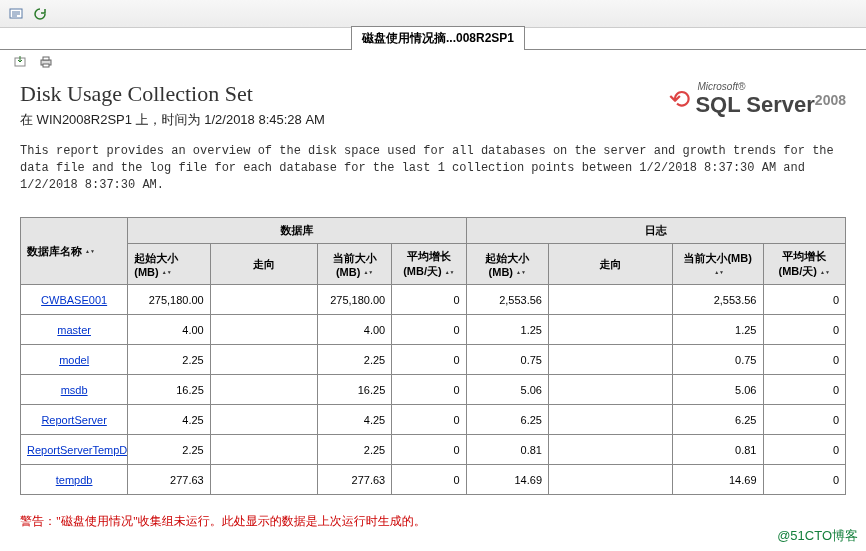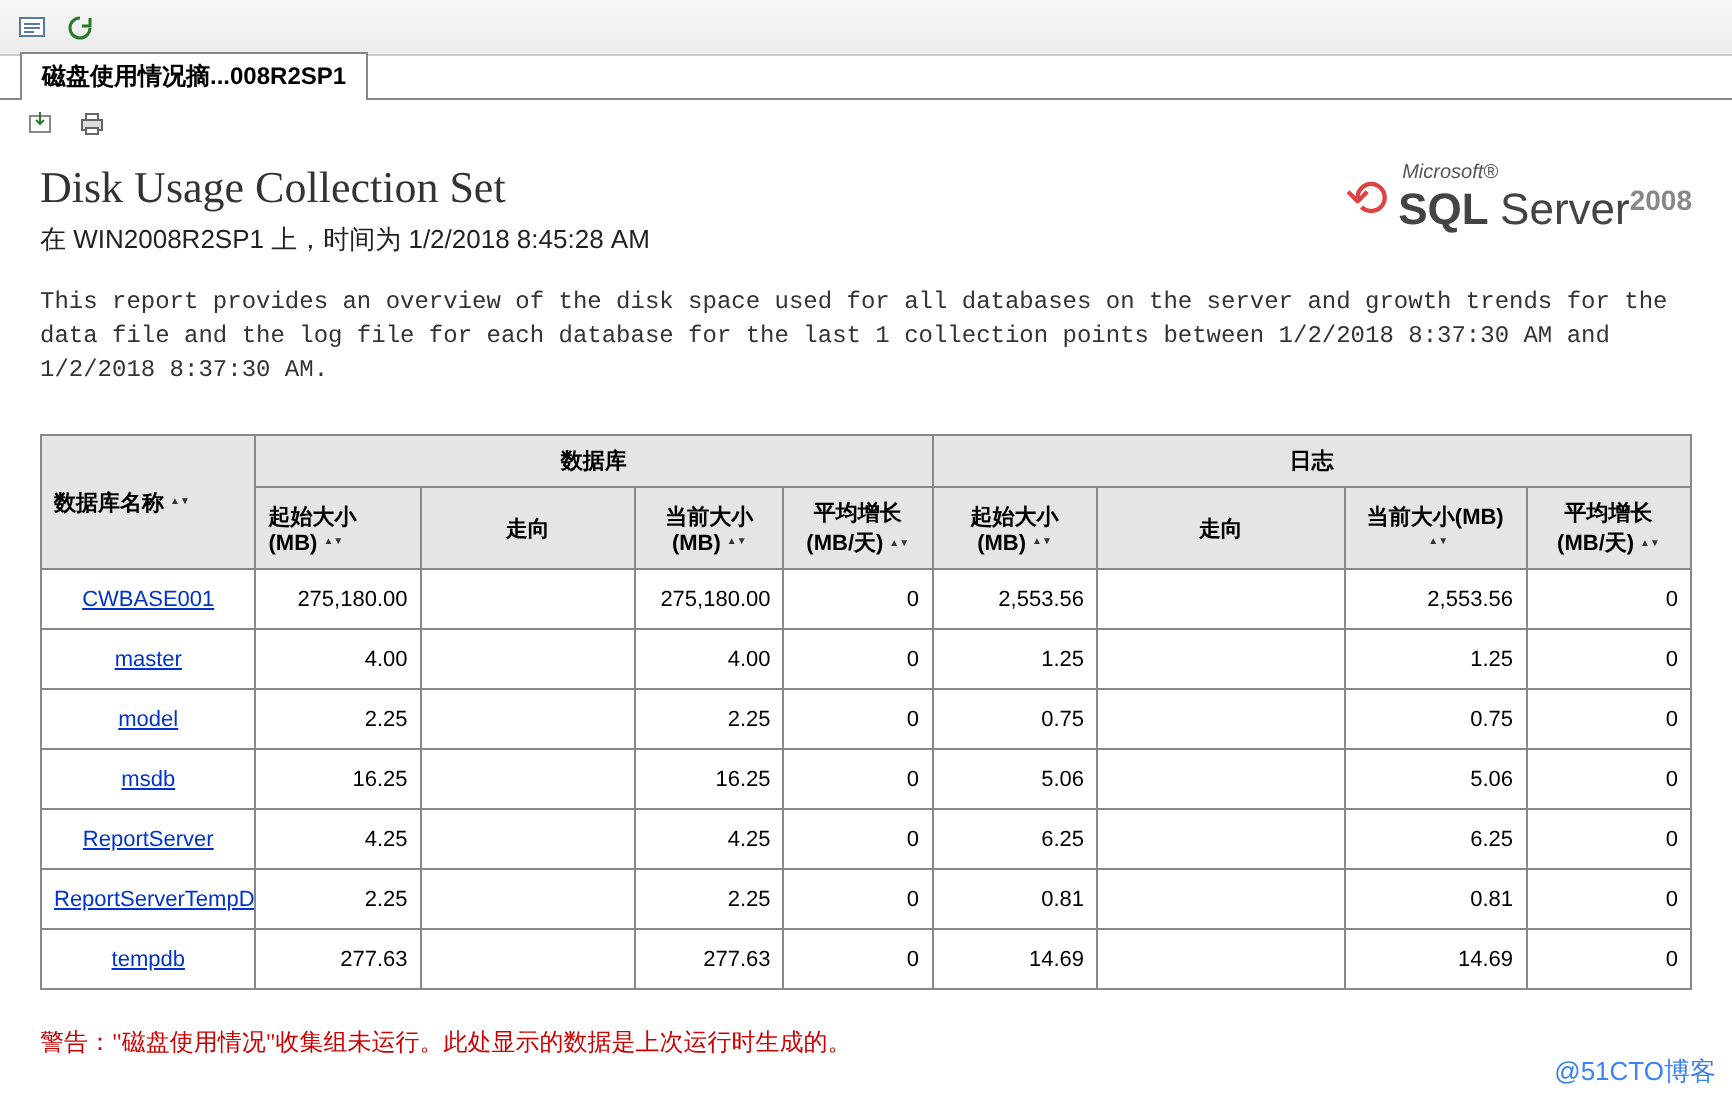--- a/index.html
+++ b/index.html
@@ -1,40 +1,40 @@
 <!DOCTYPE html>
 <html><head>
   <meta charset="utf-8">
   <style>
     * { margin: 0; padding: 0; box-sizing: border-box; }
     body { font-family: "Microsoft YaHei", SimSun, Arial, sans-serif; font-size: 11px; background: #fff; }
     .toolbar-top { height: 28px; background: linear-gradient(#f7f7f7, #ececec); border-bottom: 1px solid #ccc; display: flex; align-items: center; padding: 0 6px; gap: 4px; }
     .icon-btn { width: 20px; height: 20px; display: flex; align-items: center; justify-content: center; cursor: pointer; }
-    .tab-bar { height: 22px; display: flex; align-items: flex-end; background: #fff; border-bottom: 1px solid #888; padding-left: 10px; }
+    .tab-bar { height: 22px; display: flex; align-items: flex-end; background: #fff; border-bottom: 1px solid #888; padding-left: 10px; justify-content: center; }
     .tab { background: #fff; border: 1px solid #888; border-bottom: none; padding: 3px 10px; font-size: 12px; font-weight: bold; position: relative; top: 1px; }
     .toolbar-inner { height: 24px; display: flex; align-items: center; padding: 0 10px; gap: 6px; }
     .report-area { padding: 0 20px 20px 20px; }
     .header-row { display: flex; justify-content: space-between; align-items: flex-start; margin-top: 7px; }
     .title { font-family: "Bookman Old Style", Georgia, serif; font-size: 22px; color: #333; margin-bottom: 4px; }
     .subtitle { font-size: 13px; color: #222; margin-bottom: 14px; }
     .logo { font-family: "Segoe UI", Arial, sans-serif; text-align: right; }
     .logo-ms { font-size: 10px; color: #555; font-style: italic; display: block; text-align: left; margin-left: 2px; }
     .logo-sql { font-size: 22px; font-weight: 600; color: #444; }
-    .logo-sql .server { font-weight: 400; }
+    .logo-sql .server { font-weight: 700; }
     .logo-year { font-size: 14px; color: #888; vertical-align: top; }
     .desc { font-family: "Courier New", monospace; font-size: 12px; color: #333; margin-bottom: 24px; line-height: 1.4; white-space: pre-wrap; }
     table { border-collapse: collapse; width: 100%; font-size: 11px; table-layout: fixed; }
     th, td { border: 1px solid #888; padding: 5px 6px; text-align: right; overflow: hidden; }
     th { background: #e5e5e5; font-weight: bold; text-align: center; position: relative; }
     td:first-child { text-align: center; }
     th:first-child { text-align: left; }
     .db-link { color: #0033cc; text-decoration: underline; cursor: pointer; }
     .sort { display: inline-flex; flex-direction: column; font-size: 5px; line-height: 5px; margin-left: 3px; vertical-align: middle; color: #333; cursor: pointer; }
     .warning { color: #cc0000; font-family: SimSun, serif; font-size: 12px; margin-top: 18px; }
-    .watermark { position: fixed; right: 8px; bottom: 6px; color: #3b82f6; font-size: 13px; text-align: right; }
+    .watermark { position: fixed; right: 8px; bottom: 6px; color: #15803d; font-size: 13px; text-align: right; }
     col.c1 { width: 13%; } col.c2 { width: 10%; } col.c3 { width: 13%; }
     col.c4 { width: 9%; } col.c5 { width: 9%; } col.c6 { width: 10%; }
     col.c7 { width: 15%; } col.c8 { width: 11%; } col.c9 { width: 10%; }
     tbody td { height: 30px; vertical-align: middle; }
   </style>
 </head>
 <body>
 
 <div class="toolbar-top">
   <span class="icon-btn">

